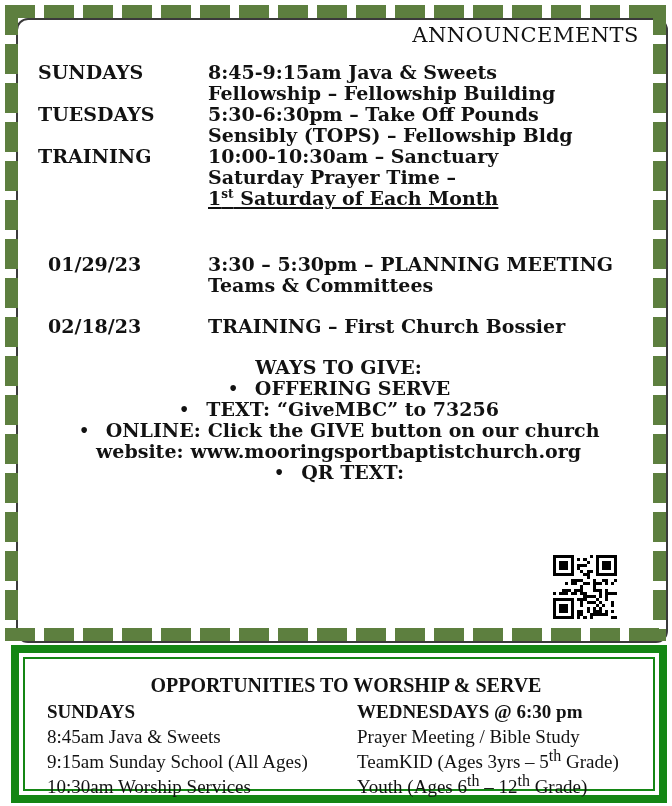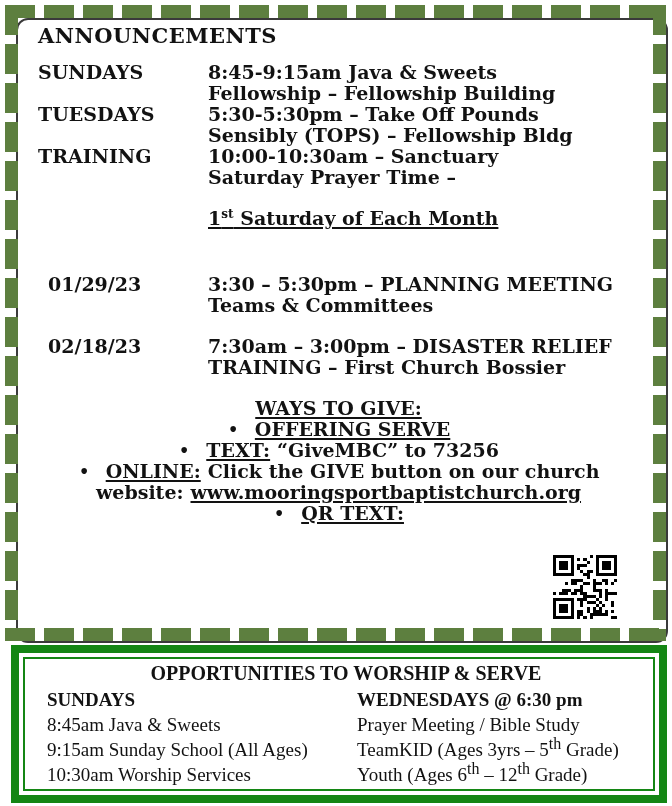--- a/index.html
+++ b/index.html
@@ -33,50 +33,50 @@
     background:repeating-linear-gradient(180deg,var(--dg) 0 30px,transparent 30px 39px);
   }
   .dash-left{left:0;}
   .dash-right{right:0;}
 
   .ann-content{
     position:absolute;inset:13px;padding:3px 14px 0 20px;
     font-weight:700;font-size:19px;line-height:21px;
   }
   .ann-title{
-    margin:3px 0 0;text-align:left;font-size:21px;line-height:23px;
-    font-weight:700;letter-spacing:.5px;
+    margin:3px 0 0;text-align:right;font-size:21px;line-height:23px;
+    font-weight:400;letter-spacing:.5px;
   }
   .sched{margin-top:15px;}
   .row{display:grid;grid-template-columns:170px 1fr;}
   .rlabel{white-space:nowrap;}
   .rlines div, .rlines .uline{white-space:nowrap;}
-  .uline{text-decoration:underline;text-decoration-thickness:2px;text-underline-offset:2px;margin-top:20px;}
+  .uline{text-decoration:underline;text-decoration-thickness:2px;text-underline-offset:2px;}
   sup{font-size:12px;line-height:0;vertical-align:super;}
 
   .dated{margin-top:45px;}
   .dated .row{margin-bottom:20px;}
   .dated .rlabel{padding-left:10px;}
 
   .give{margin-top:16px;text-align:center;}
   .gline{line-height:21px;white-space:nowrap;}
   .bullet{display:inline-block;margin-right:16px;transform:scale(.85);}
   .sp{margin-left:7px;}
-  .u{text-decoration:underline;text-decoration-thickness:2px;text-underline-offset:2px;}
+  .u{text-decoration-thickness:2px;text-underline-offset:2px;}
 
   .qr{position:absolute;left:548px;top:550px;width:64px;height:64px;}
   .qr svg{display:block;width:64px;height:64px;}
 
   
   .worship-box{
     position:absolute;left:11px;top:645px;width:656px;height:158px;
     border:8px solid var(--sg);background:#fff;
     font-family:"Liberation Serif", serif;
   }
-  .worship-inner{position:absolute;inset:4px;border:2px solid var(--sg);padding:2px 8px 0 22px;}
+  .worship-inner{position:absolute;inset:4px;border:2px solid var(--sg);padding:14px 8px 0 22px;}
   .worship-title{margin:1px 0 0;text-align:center;font-size:20px;line-height:22px;font-weight:700;}
   .cols{display:grid;grid-template-columns:310px 1fr;margin-top:3px;}
   .chead{font-weight:700;font-size:19px;line-height:25px;white-space:nowrap;}
   .citem{font-size:19px;line-height:25px;white-space:nowrap;}
   .citem sup{font-size:16px;}
 </style>
 </head>
 <body>
 
 <div class="page">
@@ -95,21 +95,21 @@
         <div class="row">
           <div class="rlabel">SUNDAYS</div>
           <div class="rlines">
             <div>8:45-9:15am Java &amp; Sweets</div>
             <div>Fellowship – Fellowship Building</div>
           </div>
         </div>
         <div class="row">
           <div class="rlabel">TUESDAYS</div>
           <div class="rlines">
-            <div>5:30-5:30pm – Take Off Pounds</div>
+            <div>5:30-6:30pm – Take Off Pounds</div>
             <div>Sensibly (TOPS) – Fellowship Bldg</div>
           </div>
         </div>
         <div class="row">
           <div class="rlabel">TRAINING</div>
           <div class="rlines">
             <div>10:00-10:30am – Sanctuary</div>
             <div>Saturday Prayer Time –</div>
             <div class="uline"><span>1</span><sup>st</sup><span> Saturday of Each Month</span></div>
           </div>
@@ -120,21 +120,20 @@
         <div class="row">
           <div class="rlabel">01/29/23</div>
           <div class="rlines">
             <div>3:30 – 5:30pm – PLANNING MEETING</div>
             <div>Teams &amp; Committees</div>
           </div>
         </div>
         <div class="row">
           <div class="rlabel">02/18/23</div>
           <div class="rlines">
-            <div>7:30am – 3:00pm – DISASTER RELIEF</div>
             <div>TRAINING – First Church Bossier</div>
           </div>
         </div>
       </div>
 
       <div class="give">
         <div class="gline u">WAYS TO GIVE:</div>
         <div class="gline"><span class="bullet">•</span><span class="u">OFFERING SERVE</span></div>
         <div class="gline"><span class="bullet">•</span><span class="u">TEXT:</span><span class="sp">“GiveMBC” to 73256</span></div>
         <div class="gline"><span class="bullet">•</span><span class="u">ONLINE:</span><span class="sp">Click the GIVE button on our church</span></div>

